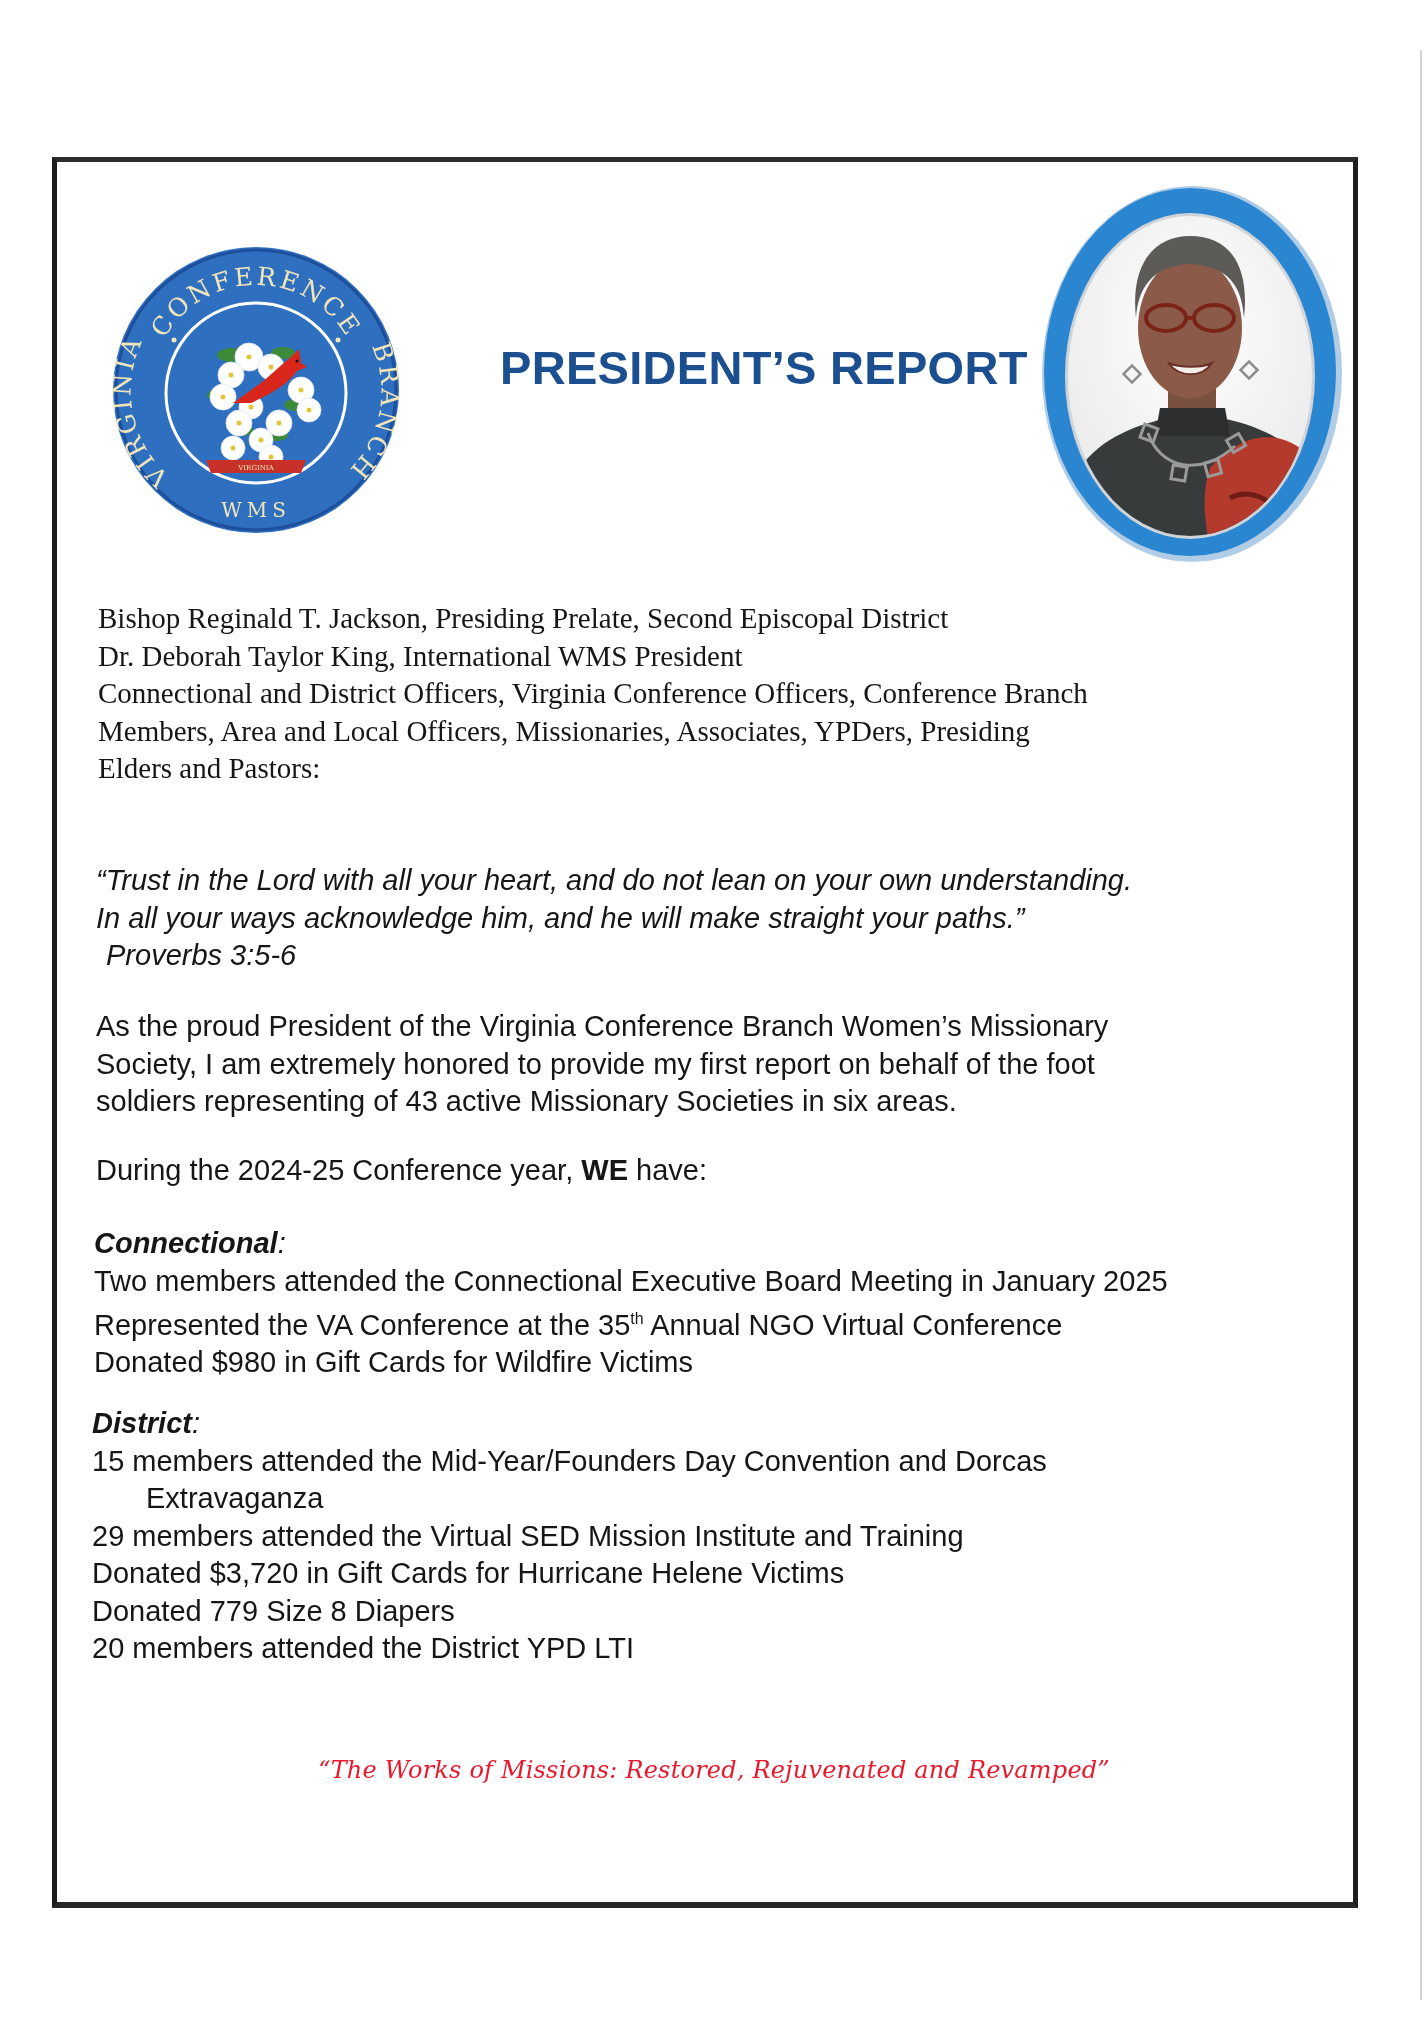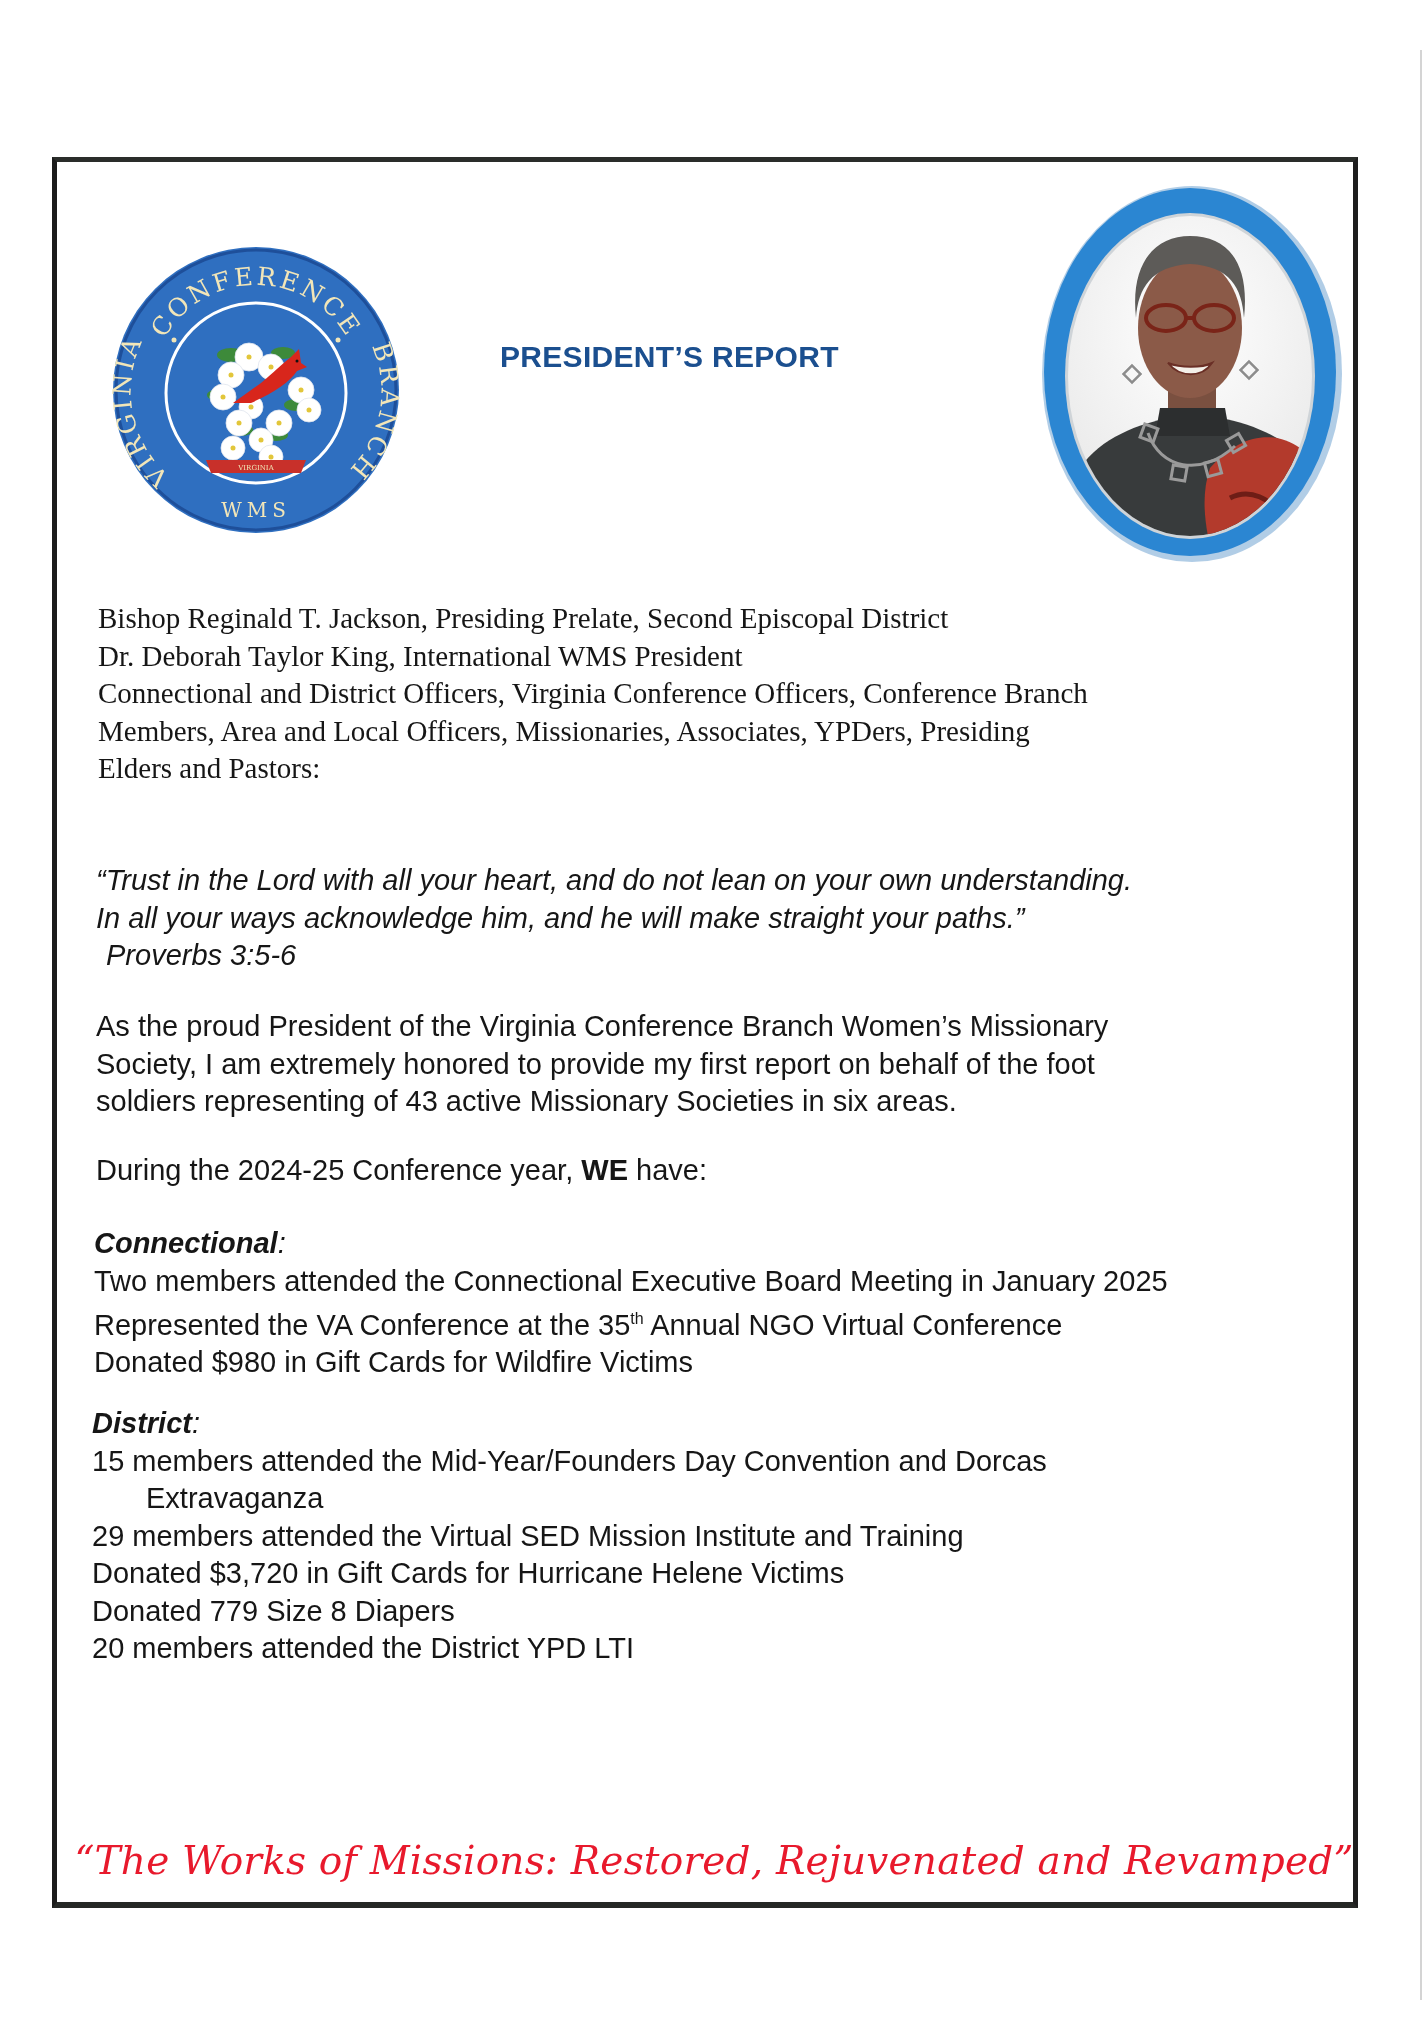--- a/index.html
+++ b/index.html
@@ -12,42 +12,42 @@
   }
   .frame {
     position: absolute; left: 52px; top: 157px; width: 1296px; height: 1740px;
     border-top: 5px solid #2a2d2a; border-left: 5px solid #1c1c1c;
     border-right: 5px solid #1e1e1e; border-bottom: 6px solid #262826;
   }
   
   .logo { position: absolute; left: 111px; top: 245px; width: 290px; height: 290px; }
   
   .title {
-    position: absolute; left: 500px; top: 340px; font-weight: bold; font-size: 30px;
+    position: absolute; left: 500px; top: 340px; font-weight: bold; font-size: 47px;
     color: #1b4f8f; letter-spacing: 0.3px;
   }
   
   .portrait { position: absolute; left: 1030px; top: 168px; width: 320px; height: 400px; }
   .body-text { font-size: 29px; line-height: 37.5px; }
   .salutation { position: absolute; left: 98px; top: 600px; width: 1250px; font-family: Liberation Serif, serif; }
   .salutation div { white-space: nowrap; }
   .verse { position: absolute; left: 96px; top: 862px; font-style: italic; }
   .verse .ref { padding-left: 10px; }
   .intro { position: absolute; left: 96px; top: 1008px; width: 1200px; }
   .during { position: absolute; left: 96px; top: 1152px; }
   .during b { font-weight: bold; }
   .section { position: absolute; left: 94px; }
   .section .head { font-weight: bold; font-style: italic; }
   .section .head .colon { font-weight: normal; }
   .sec-connectional { top: 1225px; }
   .sec-district { top: 1405px; left: 92px; }
   .indent { padding-left: 54px; }
   .footer-motto {
-    position: absolute; left: 0; width: 1428px; top: 1838px; text-align: center;
-    font-family: "DejaVu Serif", serif; font-style: italic; font-size: 39px; color: #e8192c;
+    position: absolute; left: 0; width: 1428px; top: 1756px; text-align: center;
+    font-family: "DejaVu Serif", serif; font-style: italic; font-size: 24px; color: #e8192c;
     letter-spacing: 0.2px;
   }
 </style>
 </head>
 <body>
 
 <div class="scan-line"></div>
 <div class="frame"></div>
 
 <svg class="logo" viewBox="0 0 290 290" xmlns="http://www.w3.org/2000/svg">

